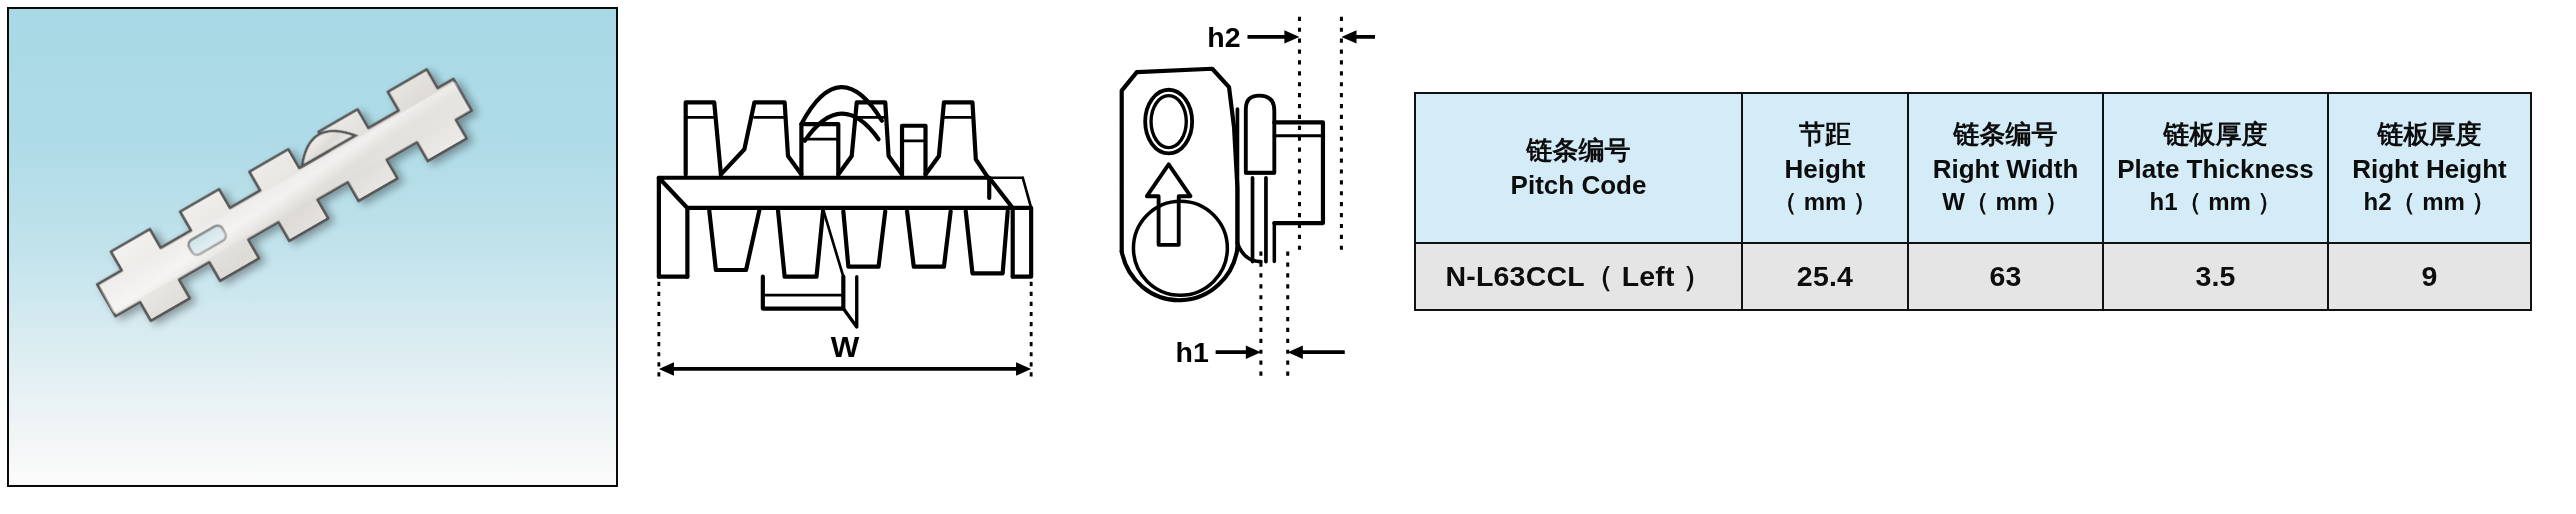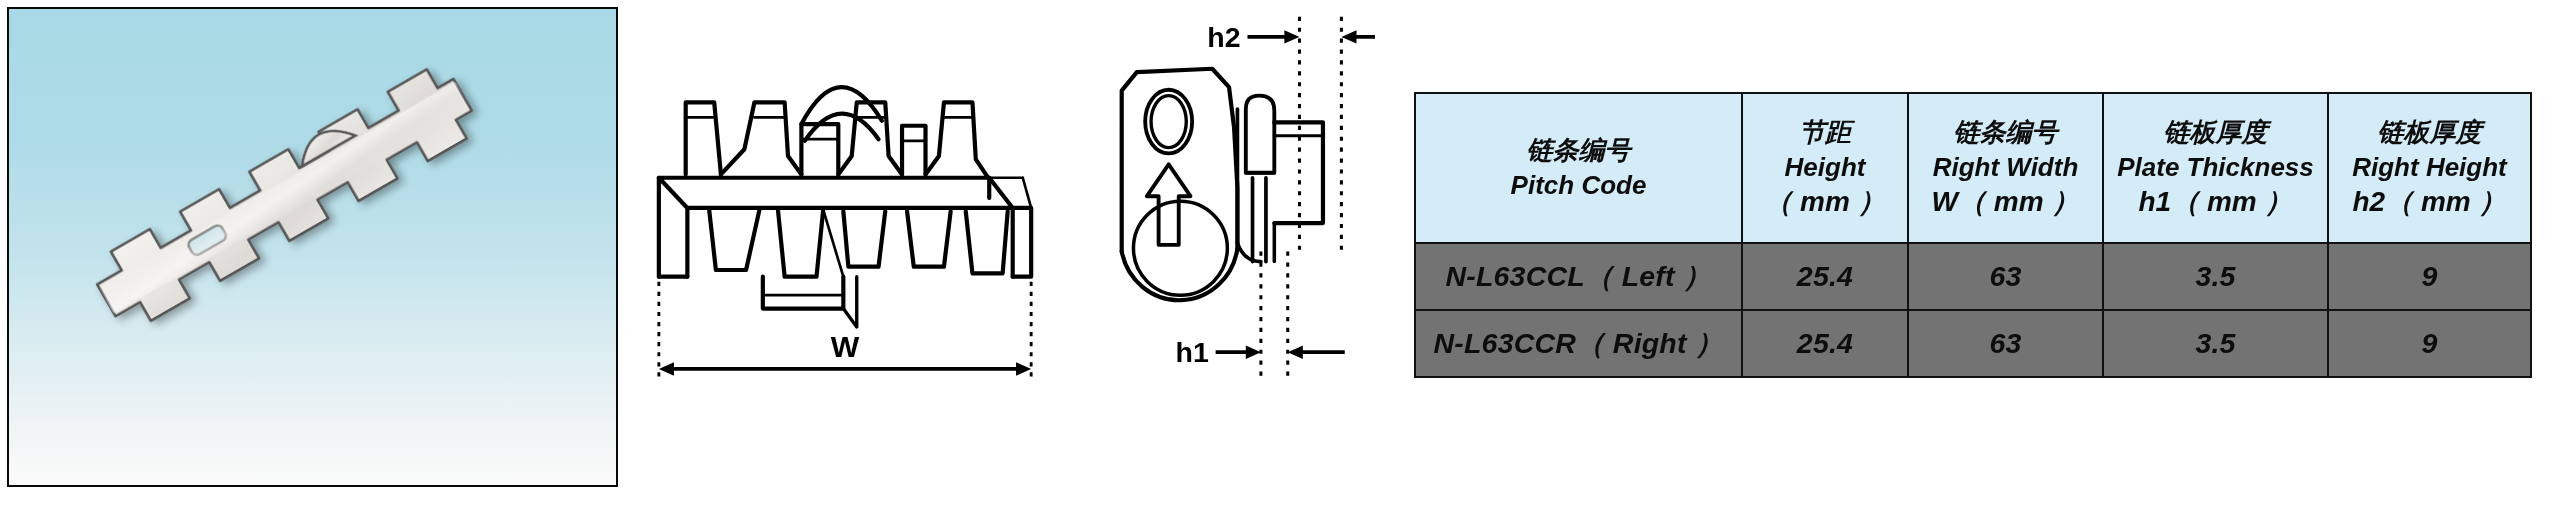--- a/index.html
+++ b/index.html
@@ -65,37 +65,36 @@
   .spec-table-wrap {
     position: absolute;
     left: 1414px;
     top: 92px;
     width: 1115px;
   }
   table.spec-table {
     border-collapse: collapse;
     width: 1115px;
     table-layout: fixed;
-    font-style: italic;
   }
   table.spec-table th,
   table.spec-table td {
     border: 2.5px solid #111111;
     text-align: center;
     vertical-align: middle;
     color: #0d0d0d;
     padding: 0;
   }
   table.spec-table thead th {
     background: #d4ecf7;
     height: 148px;
     font-weight: normal;
   }
   table.spec-table tbody td {
-    background: #737373;
+    background: #e5e5e5;
     height: 65px;
     font-size: 28.5px;
     font-weight: bold;
     letter-spacing: 0.2px;
   }
   tbody td.code-cell {
     font-size: 28px;
   }
   .th-cn {
     display: block;
@@ -106,21 +105,21 @@
   }
   .th-en {
     display: block;
     font-size: 26px;
     font-weight: bold;
     line-height: 1.24;
     margin-top: 2.5px;
   }
   .th-unit {
     display: block;
-    font-size: 28px;
+    font-size: 24px;
     font-weight: bold;
     line-height: 1.24;
     margin-top: 1.7px;
   }
   .col-code  { width: 327px; }
   .col-pitch { width: 166px; }
   .col-width { width: 195px; }
   .col-thick { width: 225px; }
   .col-cleat { width: 203px; }
 
@@ -324,23 +323,16 @@
       </tr>
     </thead>
     <tbody>
       <tr>
         <td class="code-cell">N-L63CCL（ Left ）</td>
         <td>25.4</td>
         <td>63</td>
         <td>3.5</td>
         <td>9</td>
       </tr>
-      <tr>
-        <td class="code-cell">N-L63CCR（ Right ）</td>
-        <td>25.4</td>
-        <td>63</td>
-        <td>3.5</td>
-        <td>9</td>
-      </tr>
     </tbody>
   </table>
 </div>
 
 
 </body></html>

